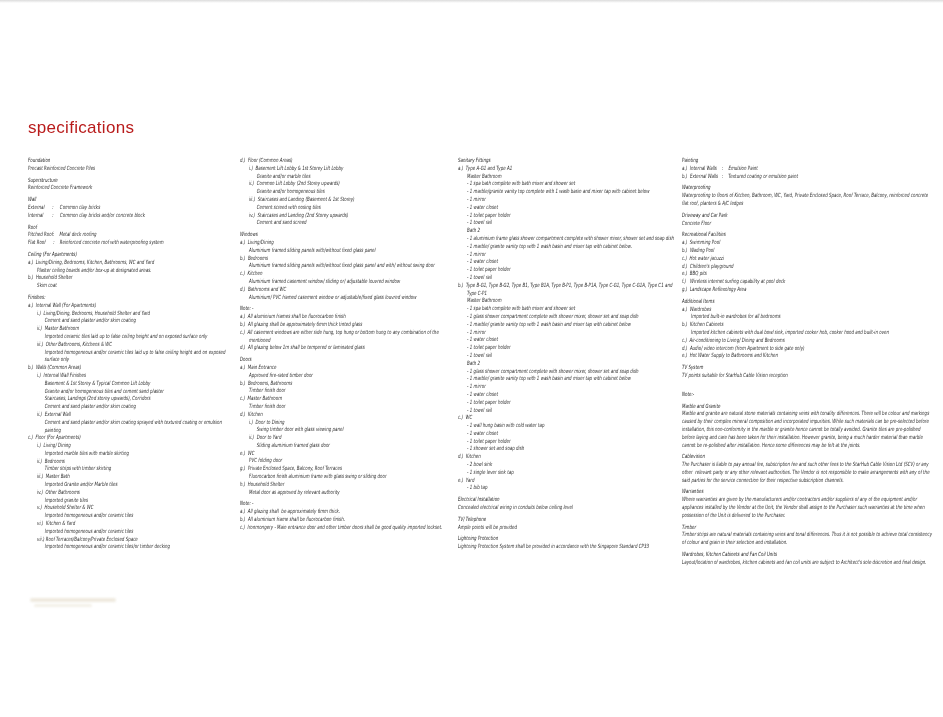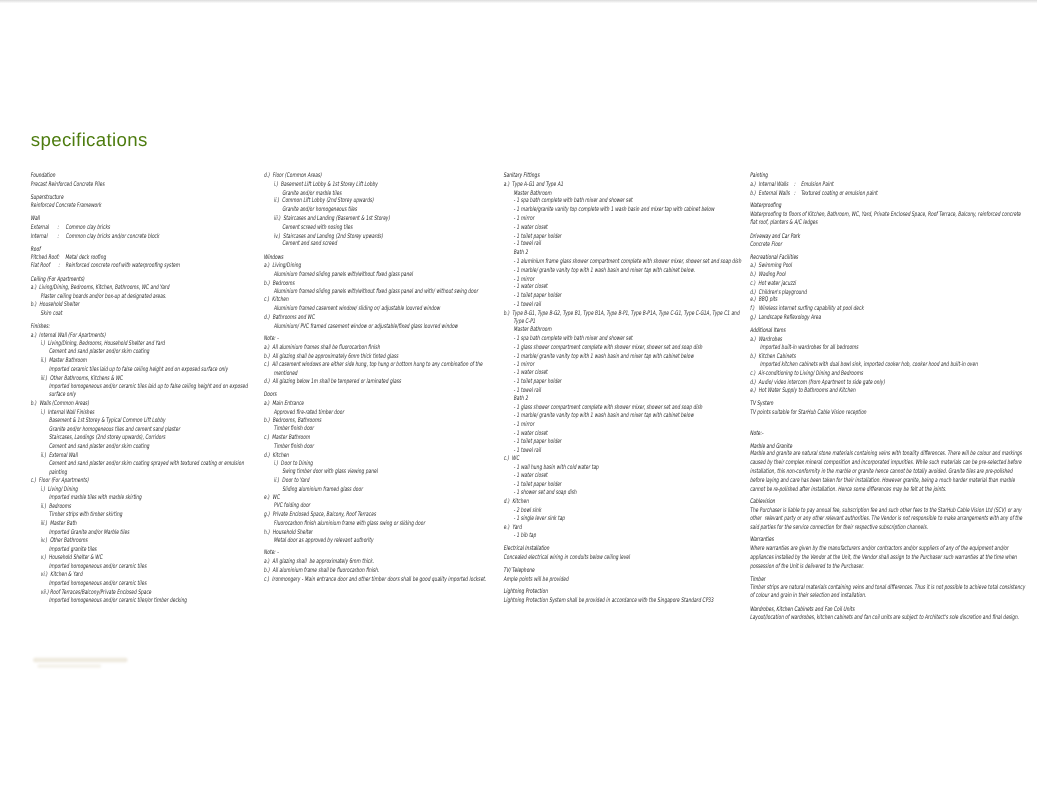--- a/index.html
+++ b/index.html
@@ -8,21 +8,21 @@
     background:#ffffff; overflow:hidden;
     font-family:"DejaVu Sans", sans-serif;
   }
   .edge-top {
     position:absolute; left:0; top:0; width:943px; height:3px;
     background:linear-gradient(#dcdcdc, #ffffff);
   }
   .title {
     position:absolute; left:28px; top:118px; margin:0;
     font-family:"Liberation Sans", sans-serif;
-    font-size:17px; font-weight:400; color:#4d7c0f; letter-spacing:0.3px;
+    font-size:17px; font-weight:400; color:#b91c1c; letter-spacing:0.3px;
   }
   .col {
     position:absolute; top:157px;
     transform:scaleX(0.70); transform-origin:left top;
     font-family:"DejaVu Sans", sans-serif;
     font-style:italic; font-size:5.7px; line-height:7.8px;
     color:#2d2d2d;
   }
   .c1 { left:28px;  width:296px; }
   .c2 { left:240px; width:304px; }

